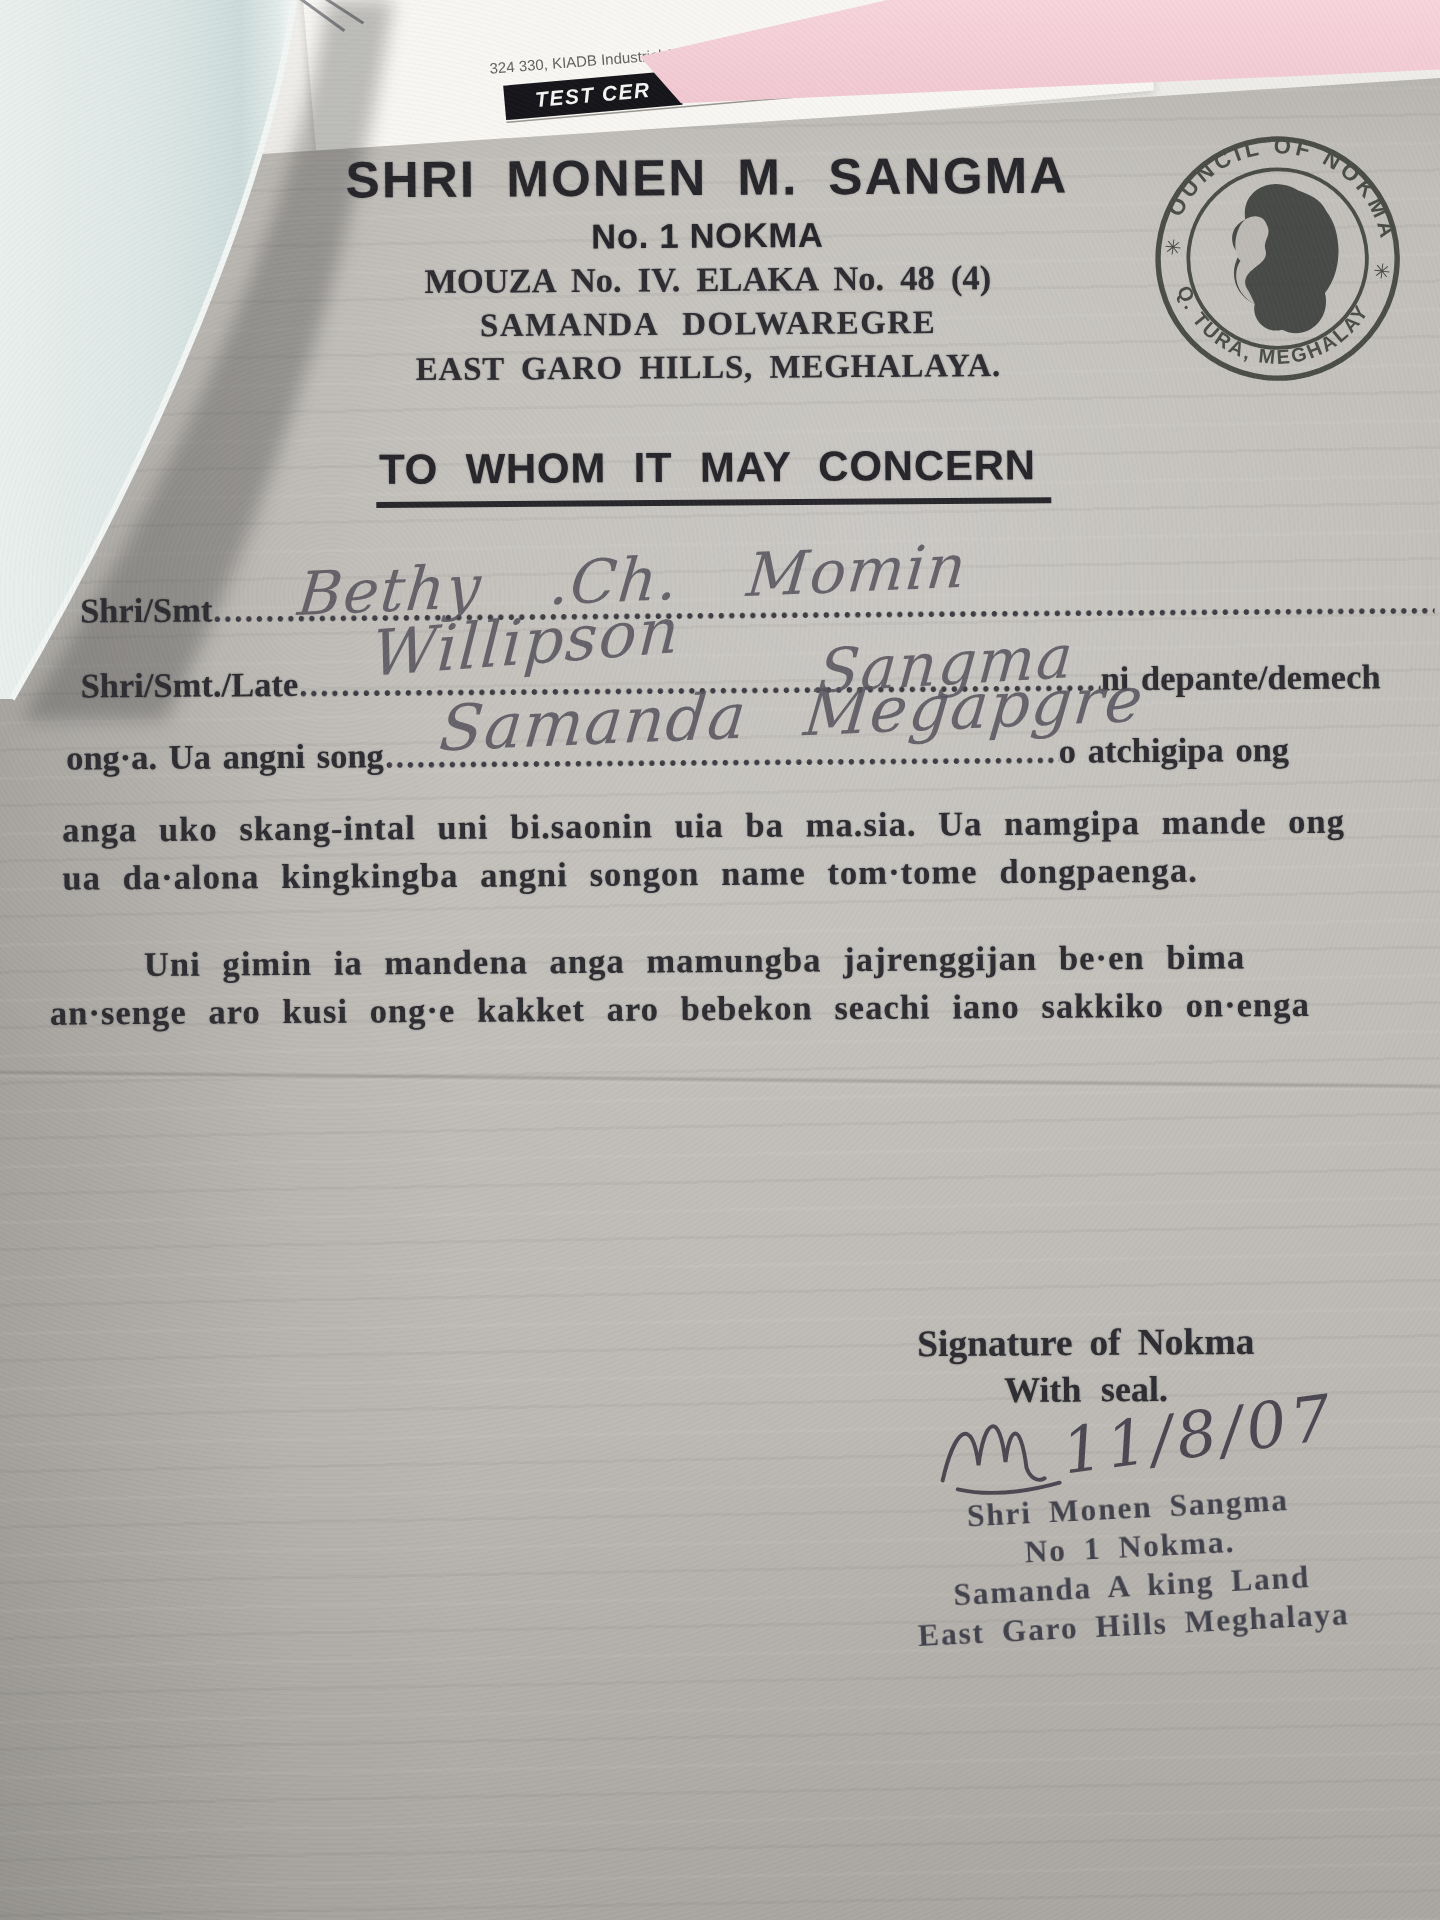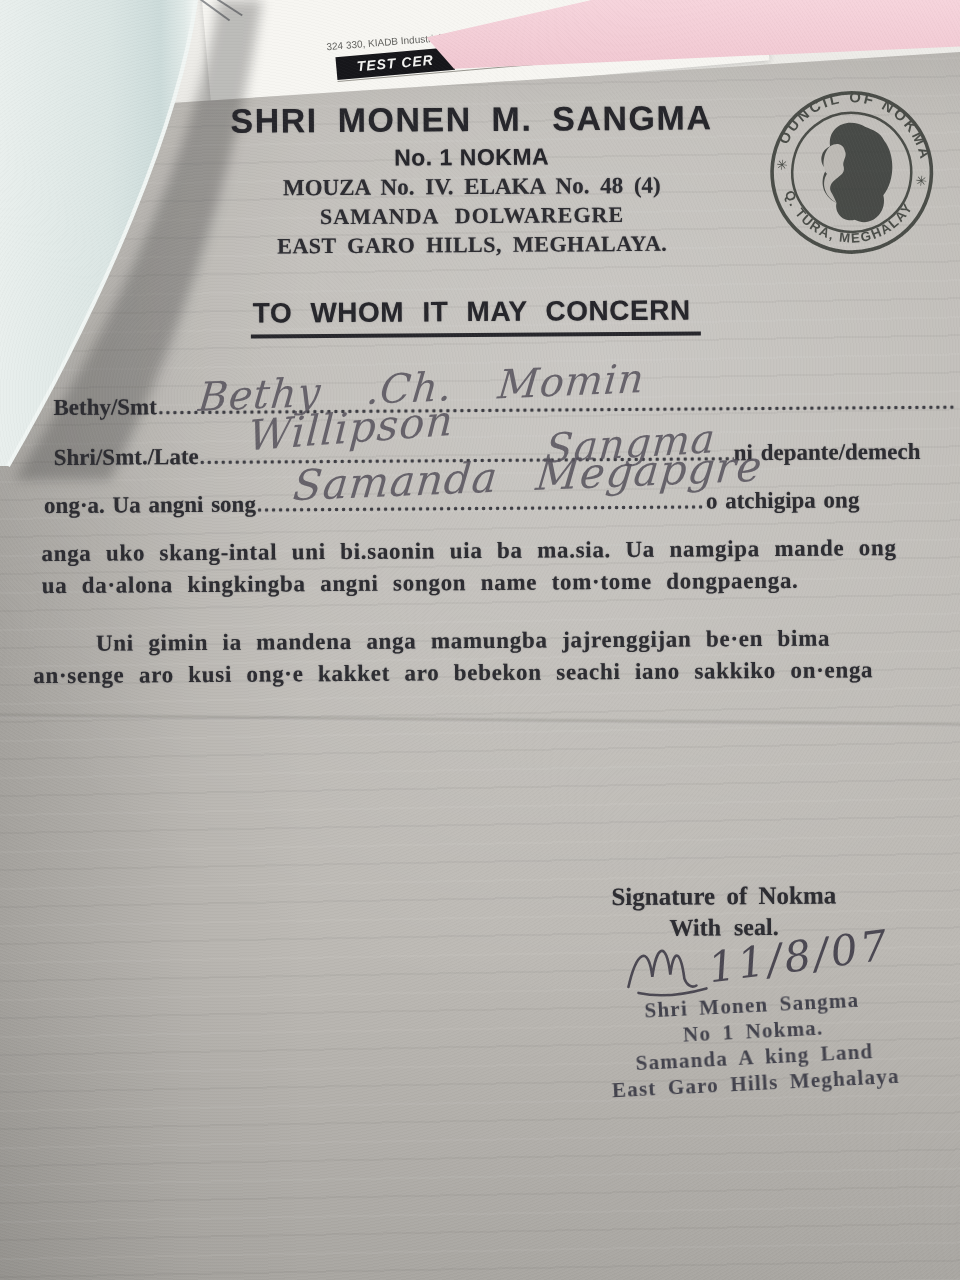--- a/index.html
+++ b/index.html
@@ -137,21 +137,21 @@
       <div class="sans ink lh-name">SHRI MONEN M. SANGMA</div>
       <div class="sans ink lh-nokma">No. 1 NOKMA</div>
       <div class="serif ink lh-mouza">MOUZA No. IV. ELAKA No. 48 (4)</div>
       <div class="serif ink lh-area">SAMANDA DOLWAREGRE</div>
       <div class="serif ink lh-dist">EAST GARO HILLS, MEGHALAYA.</div>
     </div>
 
     <div class="sans ink heading">TO WHOM IT MAY CONCERN</div>
 
     <div class="formrow row1">
-      <span class="serif ink flabel">Bethy/Smt</span>
+      <span class="serif ink flabel">Shri/Smt</span>
       <span class="leader grow"></span>
     </div>
     <div class="formrow row2">
       <span class="serif ink flabel">Shri/Smt./Late</span>
       <span class="leader"></span>
       <span class="serif ink flabel">ni depante/demech</span>
     </div>
     <div class="formrow row3">
       <span class="serif ink flabel">ong·a. Ua angni song</span>
       <span class="leader"></span>

